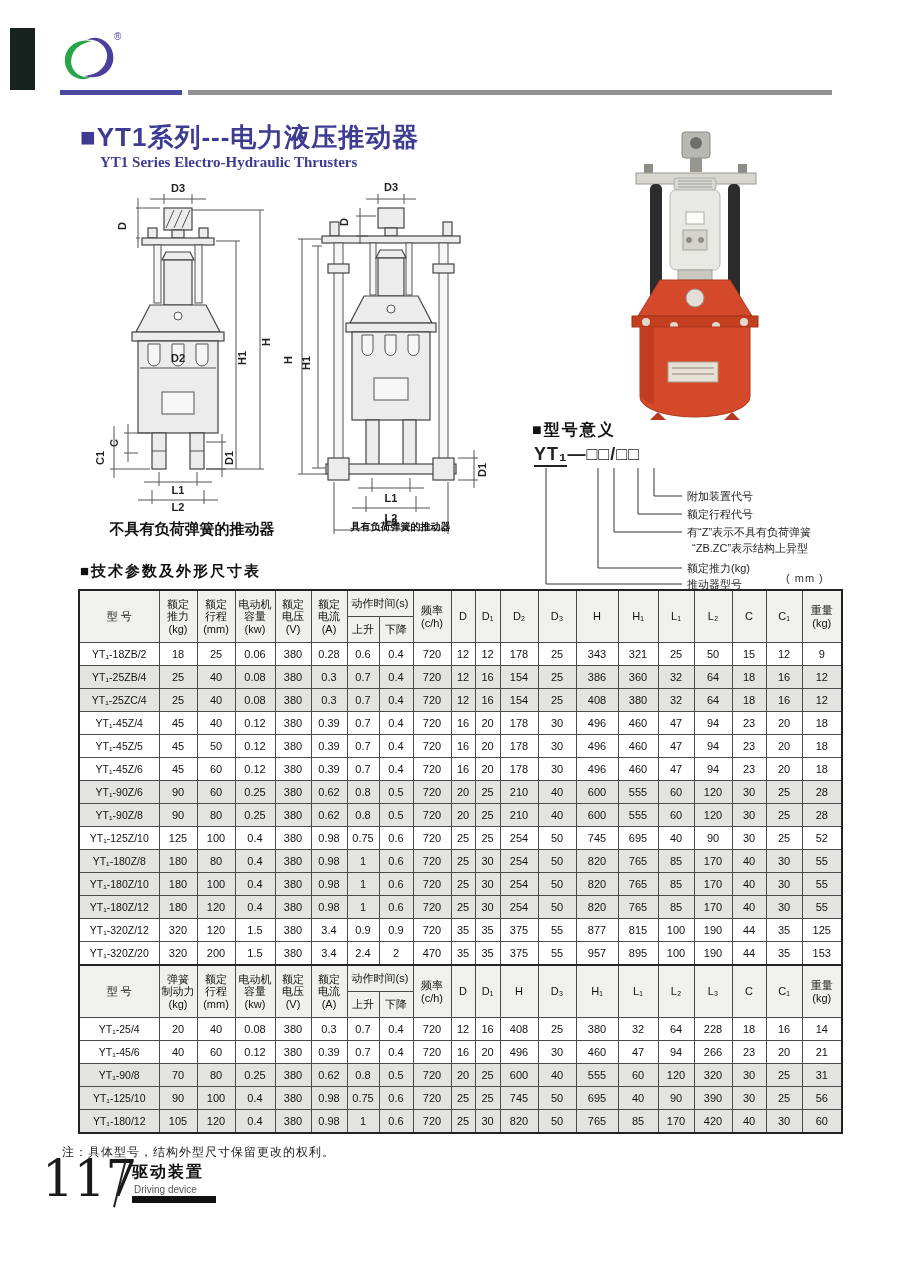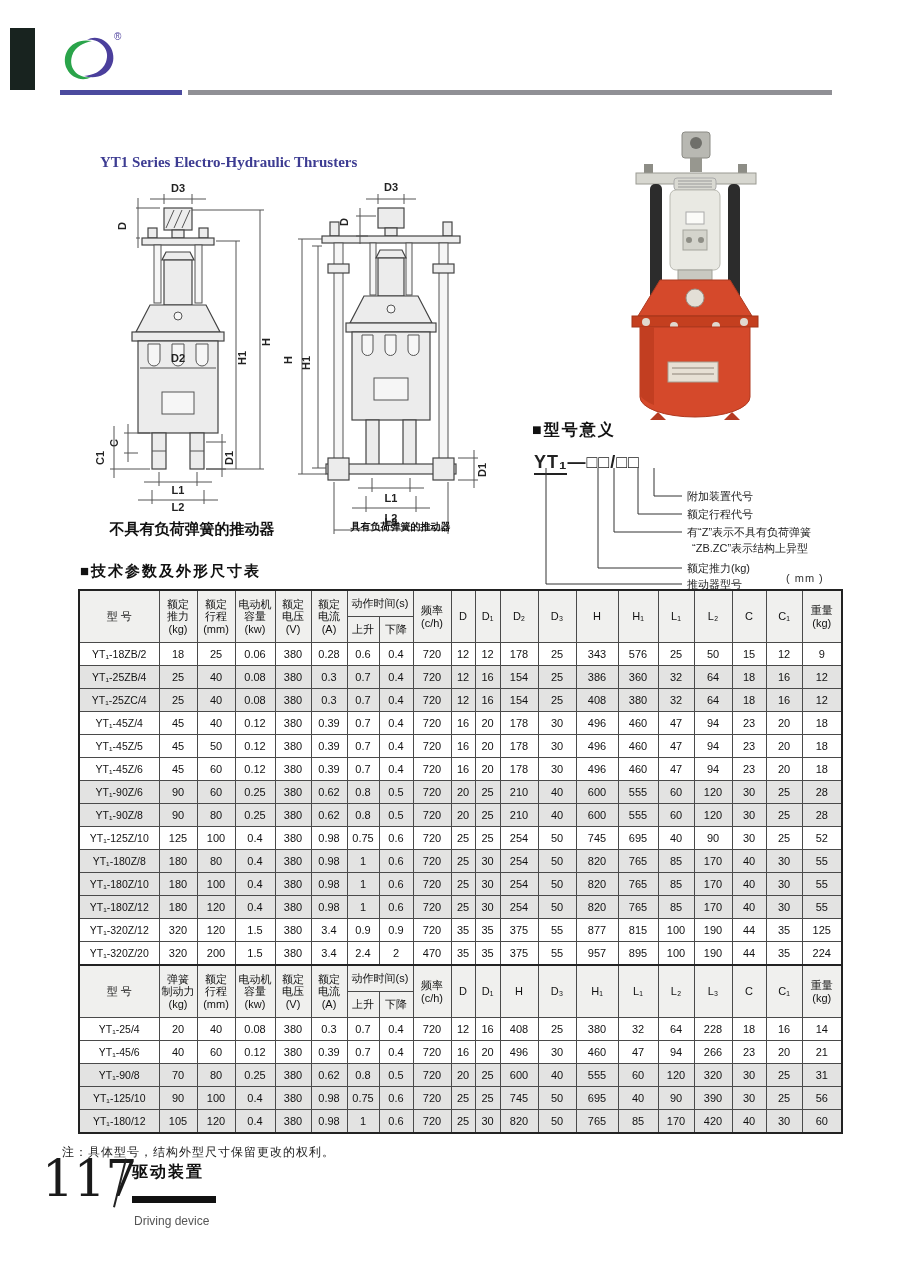--- a/index.html
+++ b/index.html
@@ -22,21 +22,21 @@
 
   
   .diagram-left{position:absolute;left:78px;top:180px;}
   .diagram-right{position:absolute;left:282px;top:178px;}
   .caption-left{position:absolute;left:92px;top:520px;width:200px;text-align:center;font-size:15px;font-weight:bold;}
   .caption-right{position:absolute;left:298px;top:520px;width:205px;text-align:center;font-size:10px;font-weight:bold;}
   .photo{position:absolute;left:598px;top:130px;}
 
   
   .mm-heading{position:absolute;left:532px;top:420px;font-size:16px;font-weight:bold;letter-spacing:2px;}
-  .mm-code{position:absolute;left:534px;top:444px;font-size:18px;font-weight:bold;letter-spacing:1px;color:#222;margin-top:8px;}
+  .mm-code{position:absolute;left:534px;top:444px;font-size:18px;font-weight:bold;letter-spacing:1px;color:#222;}
   .mm-code .u{border-bottom:2px solid #222;padding-bottom:1px;}
   .mm-svg{position:absolute;left:532px;top:468px;}
   .mm-svg text{font-family:"Liberation Sans",sans-serif;font-size:11px;fill:#222;}
 
   
   .sec-heading{position:absolute;left:80px;top:562px;font-size:15px;font-weight:bold;letter-spacing:2px;}
   .mm-note{position:absolute;left:786px;top:572px;font-size:11px;color:#333;letter-spacing:1px;}
 
   
   .tables{position:absolute;left:78px;top:589px;}
@@ -46,21 +46,21 @@
       height:22px;overflow:hidden;color:#111;}
   table.spec th{font-weight:normal;background:#f0f0ee;white-space:pre-line;line-height:1.15;height:25px;}
   table.spec tr.shaded td{background:#e3e3e2;}
   table.spec td.model{font-size:10.5px;}
 
   
   .note{position:absolute;left:62px;top:1144px;font-size:12px;letter-spacing:1px;color:#222;}
   .page-num{position:absolute;left:42px;top:1150px;font-size:50px;font-family:"DejaVu Serif",serif;color:#1a1a1a;}
   .foot-slash{position:absolute;left:119px;top:1158px;width:2px;height:50px;background:#222;transform:rotate(14deg);}
   .foot-cn{position:absolute;left:132px;top:1162px;font-size:16px;font-weight:bold;letter-spacing:2px;color:#111;}
-  .foot-en{position:absolute;left:134px;top:1184px;font-size:12px;color:#555;margin-top:30px;}
+  .foot-en{position:absolute;left:134px;top:1184px;font-size:10px;color:#555;}
   .foot-bar{position:absolute;left:132px;top:1196px;width:84px;height:7px;background:#111;}
 
   svg text{font-family:"Liberation Sans",sans-serif;}
   .dim{stroke:#555;stroke-width:1;fill:none;}
   .dimlbl{font-size:11px;font-weight:bold;fill:#222;}
   .outline{stroke:#444;stroke-width:1.2;fill:#ececec;}
   .outline2{stroke:#555;stroke-width:1;fill:#f6f6f6;}
 </style>
 </head>
 <body>
@@ -70,20 +70,21 @@
   <div class="corner-tab"></div>
 
   <svg class="logo" width="70" height="62" viewBox="0 0 70 62">
     <path d="M36 13 C15 9 4 27 11 41 C15 50 27 54 35 49 C23 51 12 41 16 28 C19 18 28 15 36 13 Z" fill="#2aa44a"></path>
     <path d="M28 48 C50 54 63 36 55 20 C50 11 39 7 31 12 C43 10 55 21 50 34 C46 44 37 47 28 48 Z" fill="#4b3f9c"></path>
     <text x="58" y="12" font-size="10" fill="#4b3f9c">®</text>
   </svg>
   <div class="rule-purple"></div>
   <div class="rule-gray"></div>
 
+  <div class="title-cn">■YT1系列---电力液压推动器</div>
   <div class="title-en">YT1 Series Electro-Hydraulic Thrusters</div>
 
   <svg class="diagram-left" width="205" height="332" viewBox="0 0 205 332">
     <g>
       <rect class="outline" x="86" y="28" width="28" height="22"></rect>
       <line class="dim" x1="88" y1="48" x2="96" y2="30"></line>
         <line class="dim" x1="96" y1="48" x2="104" y2="30"></line>
         <line class="dim" x1="104" y1="48" x2="112" y2="30"></line>
       <rect class="outline" x="94" y="50" width="12" height="8"></rect>
       <rect class="outline" x="70" y="48" width="9" height="10"></rect>
@@ -353,21 +354,21 @@
             <td>380</td>
             <td>0.28</td>
             <td>0.6</td>
             <td>0.4</td>
             <td>720</td>
             <td>12</td>
             <td>12</td>
             <td>178</td>
             <td>25</td>
             <td>343</td>
-            <td>576</td>
+            <td>321</td>
             <td>25</td>
             <td>50</td>
             <td>15</td>
             <td>12</td>
             <td>9</td>
           </tr>
           <tr class="shaded">
             <td class="model">YT₁-25ZB/4</td>
             <td>25</td>
             <td>40</td>
@@ -644,21 +645,21 @@
             <td>35</td>
             <td>35</td>
             <td>375</td>
             <td>55</td>
             <td>957</td>
             <td>895</td>
             <td>100</td>
             <td>190</td>
             <td>44</td>
             <td>35</td>
-            <td>224</td>
+            <td>153</td>
           </tr>
         </tbody>
       </table>
     <table class="spec">
         <colgroup>
           <col style="width: 80px;">
           <col style="width: 38px;">
           <col style="width: 38px;">
           <col style="width: 40px;">
           <col style="width: 36px;">

